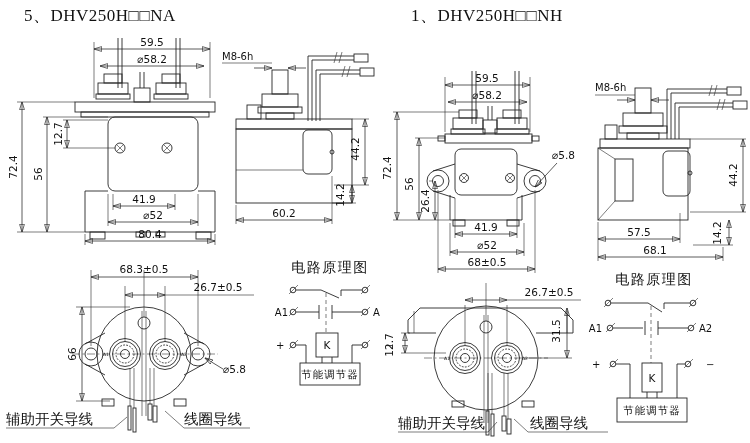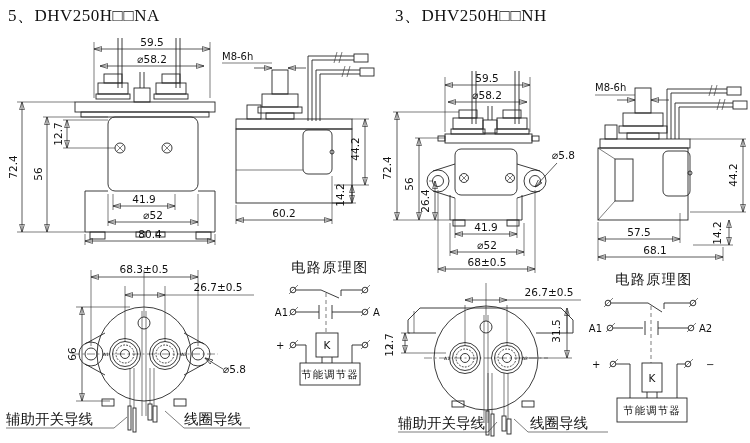--- a/index.html
+++ b/index.html
@@ -1,19 +1,19 @@
 <!DOCTYPE html>
 <html><head>
 <meta charset="utf-8">
 <style>
   html,body{margin:0;padding:0;}
   body{width:750px;height:443px;background:#ffffff;position:relative;overflow:hidden;
        font-family:"Liberation Sans",sans-serif;}
   .sec-title{position:absolute;font-family:"Liberation Serif","DejaVu Serif",serif;
-             font-size:17px;color:#111;letter-spacing:.5px;white-space:nowrap;}
+             font-size:17px;color:#111;letter-spacing:.5px;white-space:nowrap;margin-left:16px;}
   svg{position:absolute;overflow:visible;}
   svg line,svg path,svg rect,svg circle,svg polyline,svg polygon{
       stroke:#262626;fill:none;stroke-width:.9;}
   svg .dim{stroke-width:.75;}
   svg .ext{stroke-width:.6;}
   svg .cl{stroke-width:.55;stroke-dasharray:8 2.5 2 2.5;}
   svg .knurl{stroke-dasharray:1.8 1.3;}
   svg .wfill{fill:#ffffff;}
   svg text{fill:#111;stroke:none;font-family:"DejaVu Sans",sans-serif;font-size:10.5px;}
   svg text.cjk{font-family:"Liberation Serif","DejaVu Serif",serif;font-size:14.5px;}
@@ -27,21 +27,21 @@
 
 <svg width="0" height="0">
   <defs>
     <marker id="arr" viewBox="0 0 10 8" refX="9.6" refY="4" markerWidth="11" markerHeight="8.5" orient="auto-start-reverse">
       <path d="M0,1 L10,4 L0,7 Z" fill="#262626" stroke="none"></path>
     </marker>
   </defs>
 </svg>
 
 <div class="sec-title" style="left:8px;top:4px;">5、DHV250H□□NA</div>
-<div class="sec-title" style="left:395px;top:4px;">3、DHV250H□□NH</div>
+<div class="sec-title" style="left:395px;top:4px;">1、DHV250H□□NH</div>
 
 <svg style="left:8px;top:36px;" width="212" height="212">
   <g>
     <line x1="110" y1="2" x2="110" y2="52"></line>
       <line x1="114" y1="2" x2="114" y2="52"></line>
     <line x1="168" y1="2" x2="168" y2="52"></line>
       <line x1="172" y1="2" x2="172" y2="52"></line>
     <rect x="96" y="38" width="18" height="9"></rect>
       <rect x="90" y="47" width="30" height="11"></rect>
       <rect x="88" y="58" width="34" height="5"></rect>

